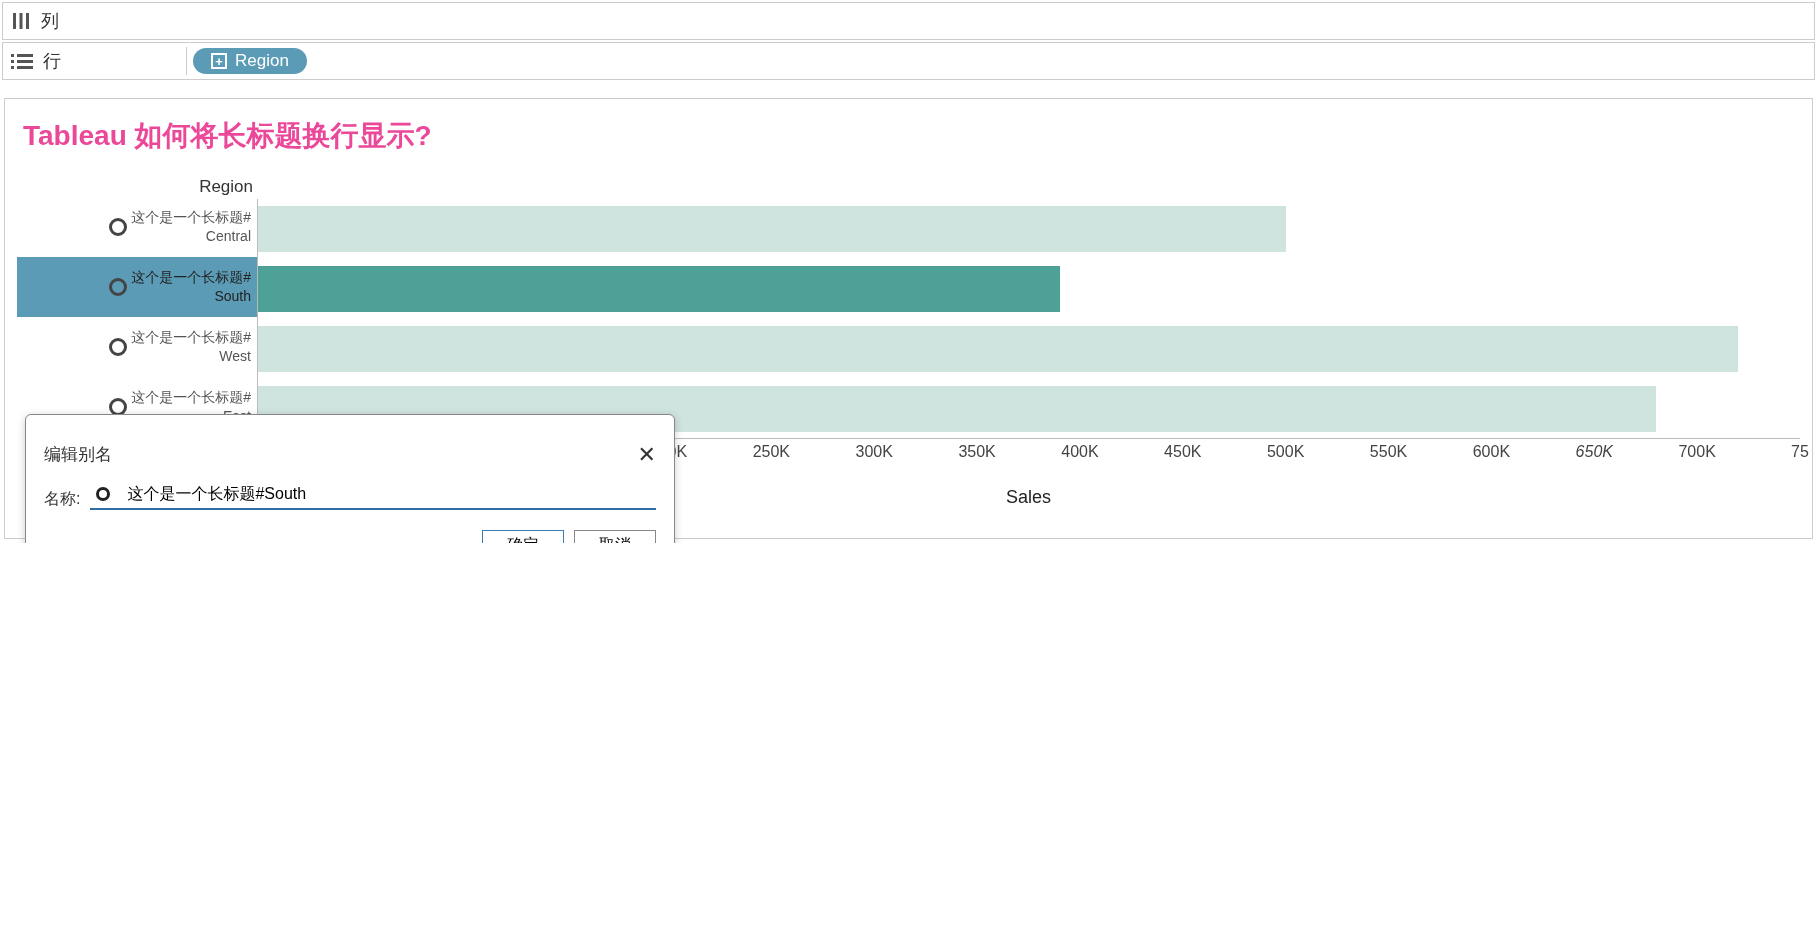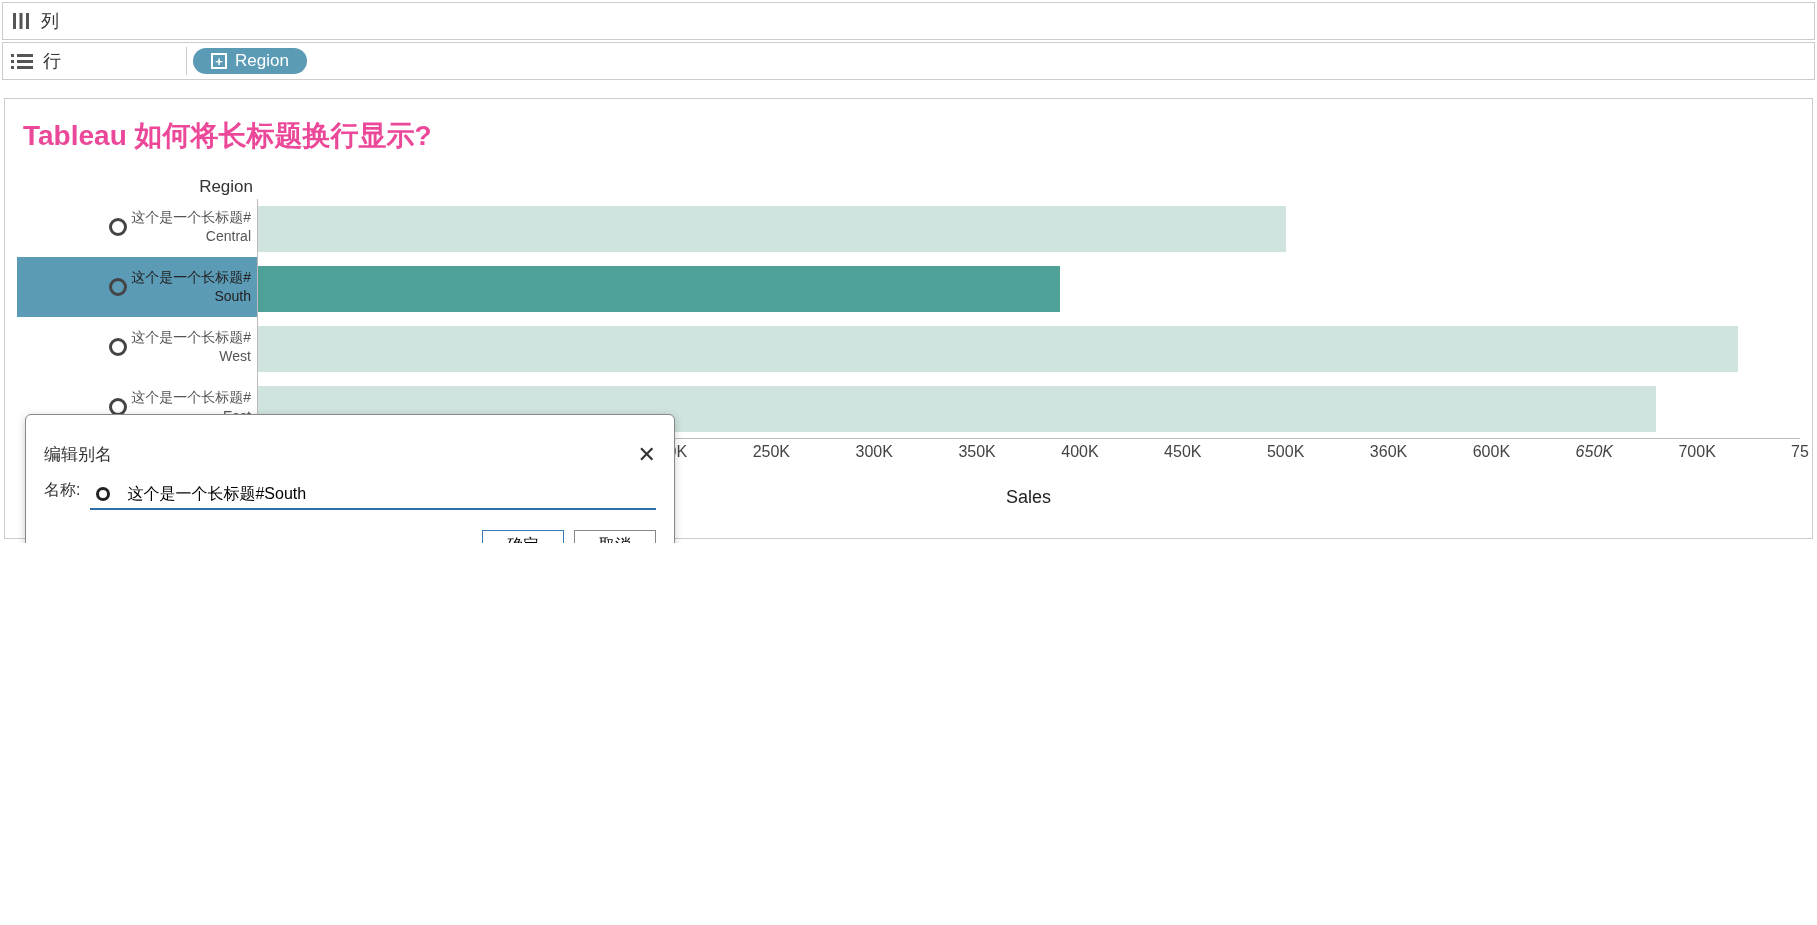--- a/index.html
+++ b/index.html
@@ -161,21 +161,21 @@
     color: #333;
     margin-bottom: 14px;
   }
   .dialog-close {
     font-size: 22px;
     cursor: pointer;
     line-height: 1;
   }
   .dialog-row {
     display: flex;
-    align-items: flex-start;
+    align-items: flex-end;
     gap: 10px;
     margin-bottom: 20px;
   }
   .dialog-field-label { font-size: 16px; color: #333; }
   .dialog-input {
     flex: 1;
     font-size: 16px;
     padding: 4px 6px;
     border: none;
     border-bottom: 2px solid #2d6ea8;
@@ -290,21 +290,21 @@
       <span class="x-tick" style="left: 6.66667%;">50K</span>
       <span class="x-tick" style="left: 13.3333%;">100K</span>
       <span class="x-tick" style="left: 20%;">150K</span>
       <span class="x-tick" style="left: 26.6667%;">200K</span>
       <span class="x-tick" style="left: 33.3333%;">250K</span>
       <span class="x-tick" style="left: 40%;">300K</span>
       <span class="x-tick" style="left: 46.6667%;">350K</span>
       <span class="x-tick" style="left: 53.3333%;">400K</span>
       <span class="x-tick" style="left: 60%;">450K</span>
       <span class="x-tick" style="left: 66.6667%;">500K</span>
-      <span class="x-tick" style="left: 73.3333%;">360K</span>
+      <span class="x-tick" style="left: 73.3333%;">550K</span>
       <span class="x-tick" style="left: 80%;">600K</span>
       <span class="x-tick" style="left: 86.6667%; font-style: italic;">650K</span>
       <span class="x-tick" style="left: 93.3333%;">700K</span>
       <span class="x-tick" style="left: 100%;">75</span>
     </div>
   <div class="x-label">Sales</div>
 
   <div class="dialog">
     <div class="dialog-header">
       <span>编辑别名</span>

